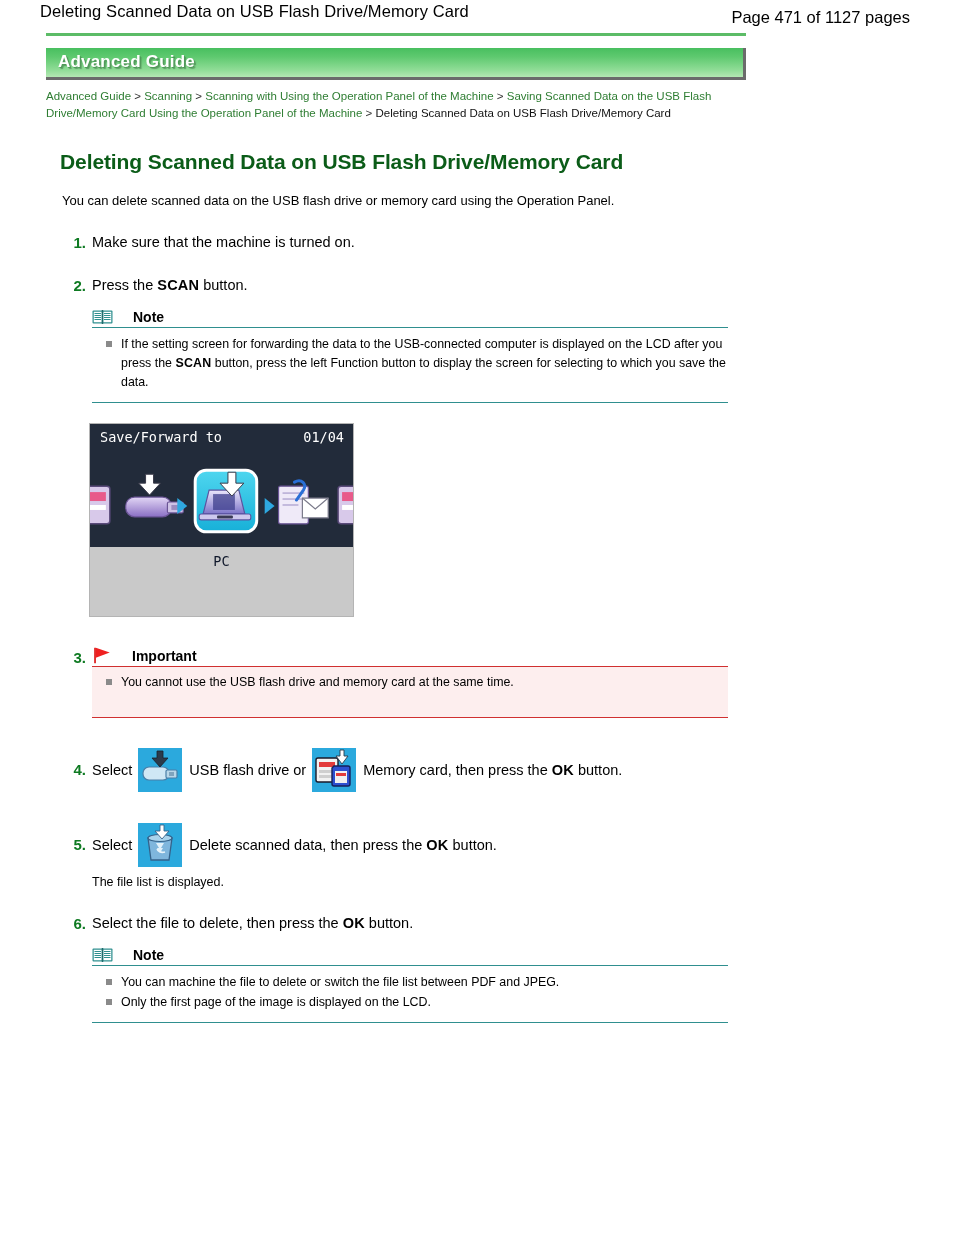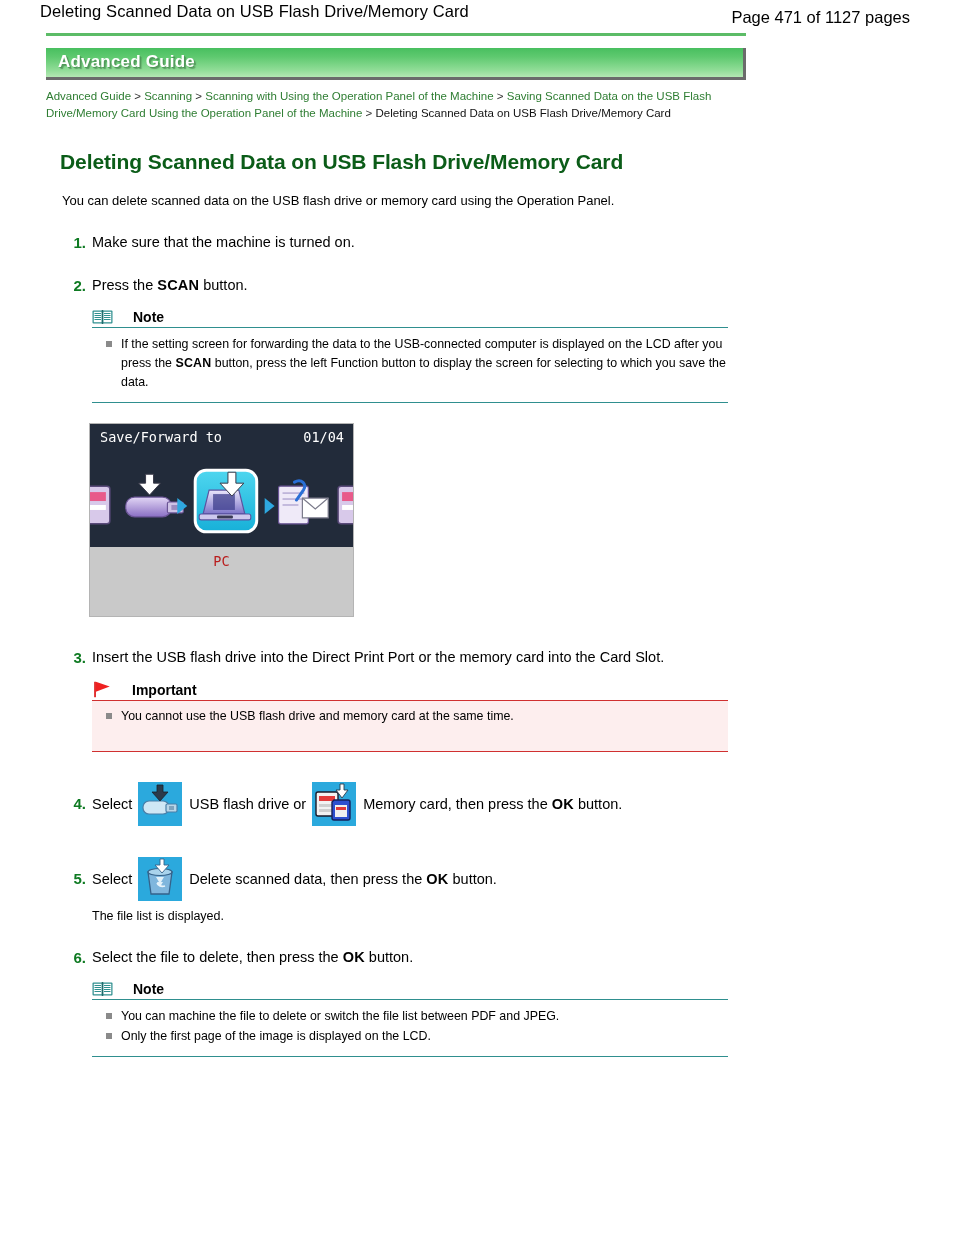--- a/index.html
+++ b/index.html
@@ -235,21 +235,21 @@
     width: 100%;
     height: 71px;
     background: #c9c9c9;
   }
   .lcd-pc {
     position: absolute;
     width: 100%;
     top: 6px;
     text-align: center;
     font-size: 13.5px;
-    color: #b91c1c;
+    color: #0f172a;
     font-family: "DejaVu Sans Mono", monospace;
   }
   .lcd-desc {
     position: absolute;
     left: 13px;
     top: 28px;
     font-size: 13.5px;
     line-height: 18px;
     color: #1b1b1b;
     font-family: "DejaVu Sans Mono", monospace;
@@ -400,21 +400,20 @@
         </g>
       </svg>
     </div>
     <div class="lcd-bottom">
       <div class="lcd-pc">PC</div>
     </div>
   </div>
 
   <div class="step" style="margin-top:30px">
     <span class="num">3.</span>
-    <span class="step-text">Insert the USB flash drive into the Direct Print Port or the memory card into the Card Slot.</span>
   </div>
 
   <div class="callout important">
     <div class="c-head">
       <span>
         <svg class="icon-flag" viewBox="0 0 24 22" xmlns="http://www.w3.org/2000/svg">
           <path d="M3 1 L3 21" stroke="#e03030" stroke-width="2.5"></path>
           <path d="M4 1 L22 7 L4 14 Z" fill="#ef2020"></path>
         </svg>
       </span>

